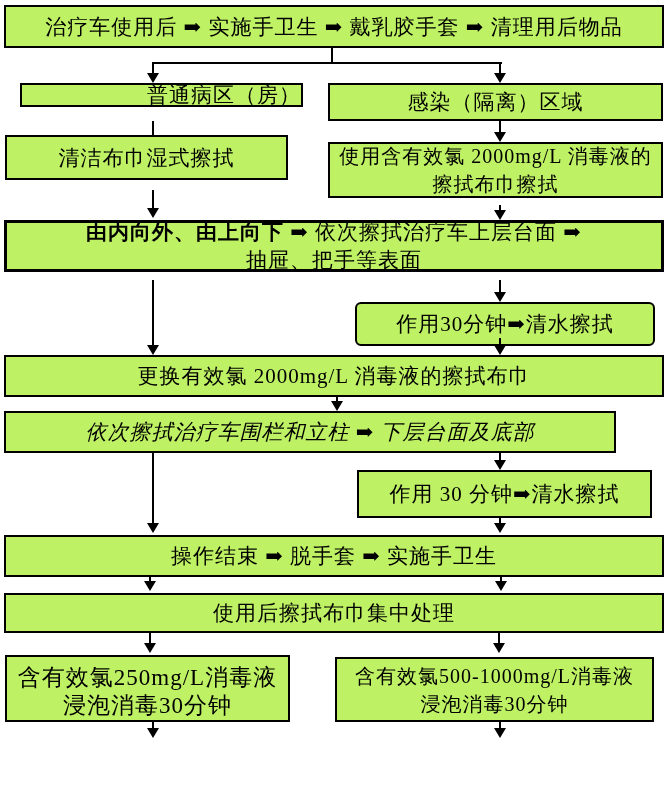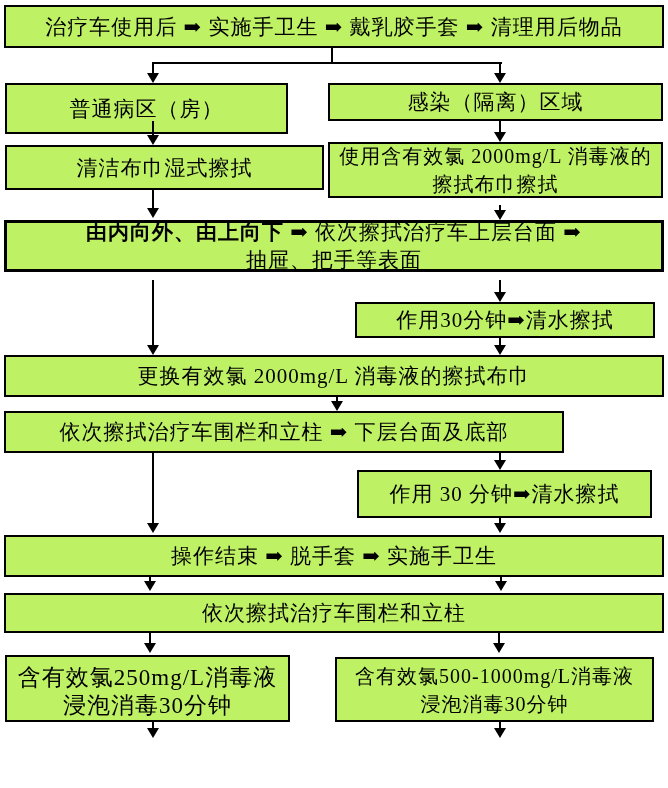--- a/index.html
+++ b/index.html
@@ -33,83 +33,83 @@
 
   <div class="box" style="left:4px;top:5px;width:660px;height:43px;">
     <span>治疗车使用后 ➡ 实施手卫生 ➡ 戴乳胶手套 ➡ 清理用后物品</span>
   </div>
 
   <div class="vline" style="left:331px;top:48px;height:15px;"></div>
   <div class="hline" style="left:152px;top:62px;width:350px;"></div>
   <div class="arr" style="left:152px;top:62px;height:11px;"></div>
   <div class="arr" style="left:499px;top:62px;height:11px;"></div>
 
-  <div class="box" style="left:5px;top:83px;width:283px;height:51px;">
+  <div class="box" style="left:20px;top:83px;width:283px;height:24px;align-items:flex-end;">
     <span>普通病区（房）</span>
   </div>
   <div class="box" style="left:328px;top:83px;width:335px;height:38px;">
     <span>感染（隔离）区域</span>
   </div>
 
   <div class="arr" style="left:152px;top:121px;height:14px;"></div>
   <div class="arr" style="left:499px;top:121px;height:11px;"></div>
 
-  <div class="box" style="left:5px;top:145px;width:319px;height:45px;">
+  <div class="box" style="left:5px;top:135px;width:283px;height:45px;">
     <span>清洁布巾湿式擦拭</span>
   </div>
   <div class="box" style="left:328px;top:142px;width:335px;height:56px;font-size:20px;">
     <span>使用含有效氯 2000mg/L 消毒液的</span>
     <span>擦拭布巾擦拭</span>
   </div>
 
   <div class="arr" style="left:152px;top:190px;height:18px;"></div>
   <div class="arr" style="left:499px;top:205px;height:5px;"></div>
 
   <div class="box thick" style="left:4px;top:220px;width:660px;height:52px;">
     <span><span class="bold">由内向外、由上向下</span><span> ➡ 依次擦拭治疗车上层台面 ➡</span></span>
     <span>抽屉、把手等表面</span>
   </div>
 
   <div class="arr" style="left:152px;top:280px;height:65px;"></div>
   <div class="arr" style="left:499px;top:280px;height:12px;"></div>
 
-  <div class="box" style="left:355px;top:302px;width:300px;height:36px;">
+  <div class="box" style="left:355px;top:302px;width:300px;height:44px;border-radius:6px;">
     <span>作用30分钟➡清水擦拭</span>
   </div>
 
   <div class="arr" style="left:499px;top:338px;height:7px;"></div>
 
   <div class="box" style="left:4px;top:355px;width:660px;height:42px;">
     <span>更换有效氯 2000mg/L 消毒液的擦拭布巾</span>
   </div>
 
   <div class="arr" style="left:336px;top:397px;height:4px;"></div>
 
-  <div class="box" style="left:4px;top:411px;width:560px;height:42px;">
+  <div class="box" style="left:4px;top:411px;width:612px;height:42px;font-style:italic;">
     <span>依次擦拭治疗车围栏和立柱 ➡ 下层台面及底部</span>
   </div>
 
   <div class="arr" style="left:152px;top:453px;height:70px;"></div>
   <div class="arr" style="left:499px;top:453px;height:7px;"></div>
 
   <div class="box" style="left:357px;top:470px;width:295px;height:48px;">
     <span>作用 30 分钟➡清水擦拭</span>
   </div>
 
   <div class="arr" style="left:499px;top:518px;height:5px;"></div>
 
   <div class="box" style="left:4px;top:535px;width:660px;height:42px;">
     <span>操作结束 ➡ 脱手套 ➡ 实施手卫生</span>
   </div>
 
   <div class="arr" style="left:149px;top:577px;height:4px;"></div>
   <div class="arr" style="left:500px;top:577px;height:4px;"></div>
 
   <div class="box" style="left:4px;top:593px;width:660px;height:40px;">
-    <span>依次擦拭治疗车围栏和立柱</span>
+    <span>使用后擦拭布巾集中处理</span>
   </div>
 
   <div class="arr" style="left:149px;top:633px;height:10px;"></div>
   <div class="arr" style="left:498px;top:633px;height:10px;"></div>
 
   <div class="box" style="left:5px;top:655px;width:285px;height:67px;font-size:23px;justify-content:flex-end;">
     <span>含有效氯250mg/L消毒液</span>
     <span>浸泡消毒30分钟</span>
   </div>
   <div class="box" style="left:335px;top:657px;width:319px;height:65px;font-size:20px;">

